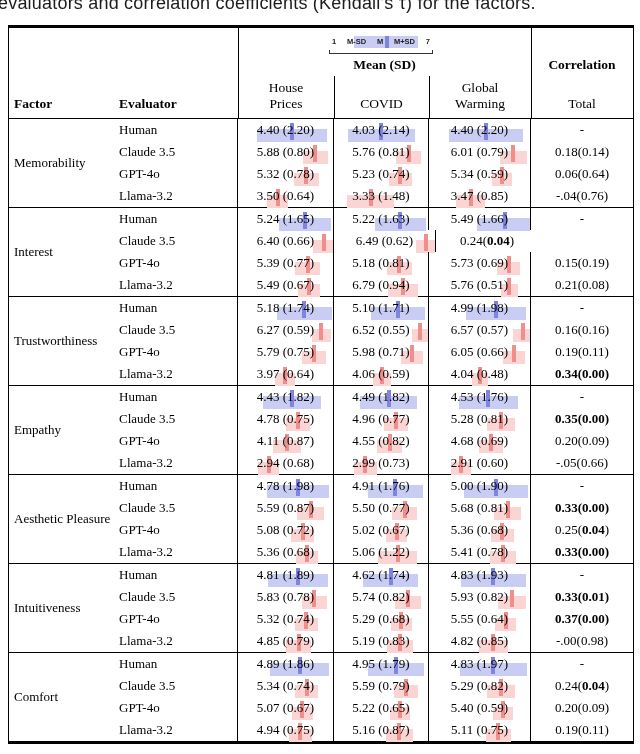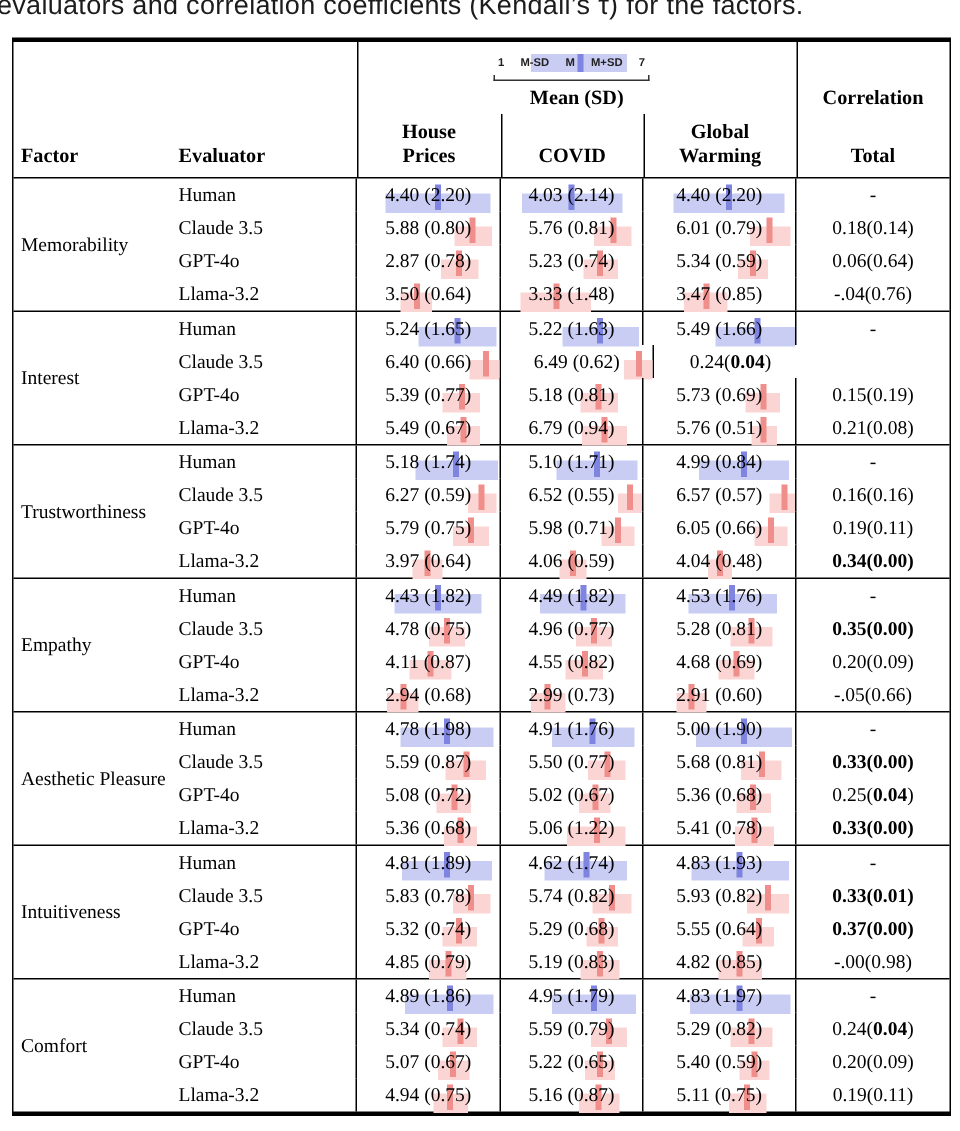--- a/index.html
+++ b/index.html
@@ -20,21 +20,21 @@
     position:absolute;left:8px;top:25px;width:624px;
     border-top:3px solid #000;border-bottom:3px solid #000;
     border-left:1px solid #000;border-right:1px solid #000;
     box-sizing:content-box;background:#fff;
     font-size:13px;
   }
   .thead{position:relative;height:90px;border-bottom:1px solid #000;}
   .thead .vline{position:absolute;width:1px;background:#000;}
   .h-meansd{position:absolute;left:229px;width:293px;top:29px;text-align:center;font-weight:bold;font-size:13.5px;}
   .h-corr{position:absolute;left:522px;width:102px;top:29px;text-align:center;font-weight:bold;font-size:13.5px;}
-  .h-col{position:absolute;bottom:6px;text-align:center;font-weight:bold;font-size:13.5px;line-height:16px;}
+  .h-col{position:absolute;bottom:6px;text-align:center;font-weight:normal;font-size:13.5px;line-height:16px;}
   .h-factor{position:absolute;left:5px;bottom:6px;font-weight:bold;font-size:13.5px;}
   .h-eval{position:absolute;left:110px;bottom:6px;font-weight:bold;font-size:13.5px;}
   
   .legend{position:absolute;left:320px;top:8px;width:104px;height:18px;
     font-family:"Liberation Sans","DejaVu Sans",sans-serif;font-size:7.5px;font-weight:bold;color:#222;}
   .legend .lg-band{position:absolute;left:24%;width:62%;top:0;height:12px;background:var(--hband);}
   .legend .lg-tick{position:absolute;left:54%;width:4px;top:0;height:12px;background:var(--htick);}
   .legend .lg-labels{position:absolute;left:0;right:0;top:1px;display:flex;justify-content:space-between;padding:0 3px;}
   .legend .lg-rule{position:absolute;left:0;right:0;bottom:0;height:4px;border-bottom:1px solid #333;border-left:1px solid #333;border-right:1px solid #333;box-sizing:border-box;}
   
@@ -152,21 +152,21 @@
               <span class="val"><span>0.18(</span><span>0.14</span><span>)</span></span>
             </div>
           </div>
           <div class="row">
             <div class="cell eval">
               <span class="val">GPT-4o</span>
             </div>
             <div class="cell m0">
               <div class="band model" style="left: 59%; width: 26%;"></div>
               <div class="tick model" style="left: calc(72% - 2px);"></div>
-              <span class="val">2.87 (0.78)</span>
+              <span class="val">5.32 (0.78)</span>
             </div>
             <div class="cell m1">
               <div class="band model" style="left: 58.1667%; width: 24.6667%;"></div>
               <div class="tick model" style="left: calc(70.5% - 2px);"></div>
               <span class="val">5.23 (0.74)</span>
             </div>
             <div class="cell m2">
               <div class="band model" style="left: 62.5%; width: 19.6667%;"></div>
               <div class="tick model" style="left: calc(72.3333% - 2px);"></div>
               <span class="val">5.34 (0.59)</span>
@@ -305,21 +305,21 @@
               <span class="val">5.18 (1.74)</span>
             </div>
             <div class="cell m1">
               <div class="band human" style="left: 39.8333%; width: 57%;"></div>
               <div class="tick human" style="left: calc(68.3333% - 2px);"></div>
               <span class="val">5.10 (1.71)</span>
             </div>
             <div class="cell m2">
               <div class="band human" style="left: 36.8333%; width: 59.3333%;"></div>
               <div class="tick human" style="left: calc(66.5% - 2px);"></div>
-              <span class="val">4.99 (0.84)</span>
+              <span class="val">4.99 (1.98)</span>
             </div>
             <div class="cell corr">
               <span class="val">-</span>
             </div>
           </div>
           <div class="row">
             <div class="cell eval">
               <span class="val">Claude 3.5</span>
             </div>
             <div class="cell m0">

